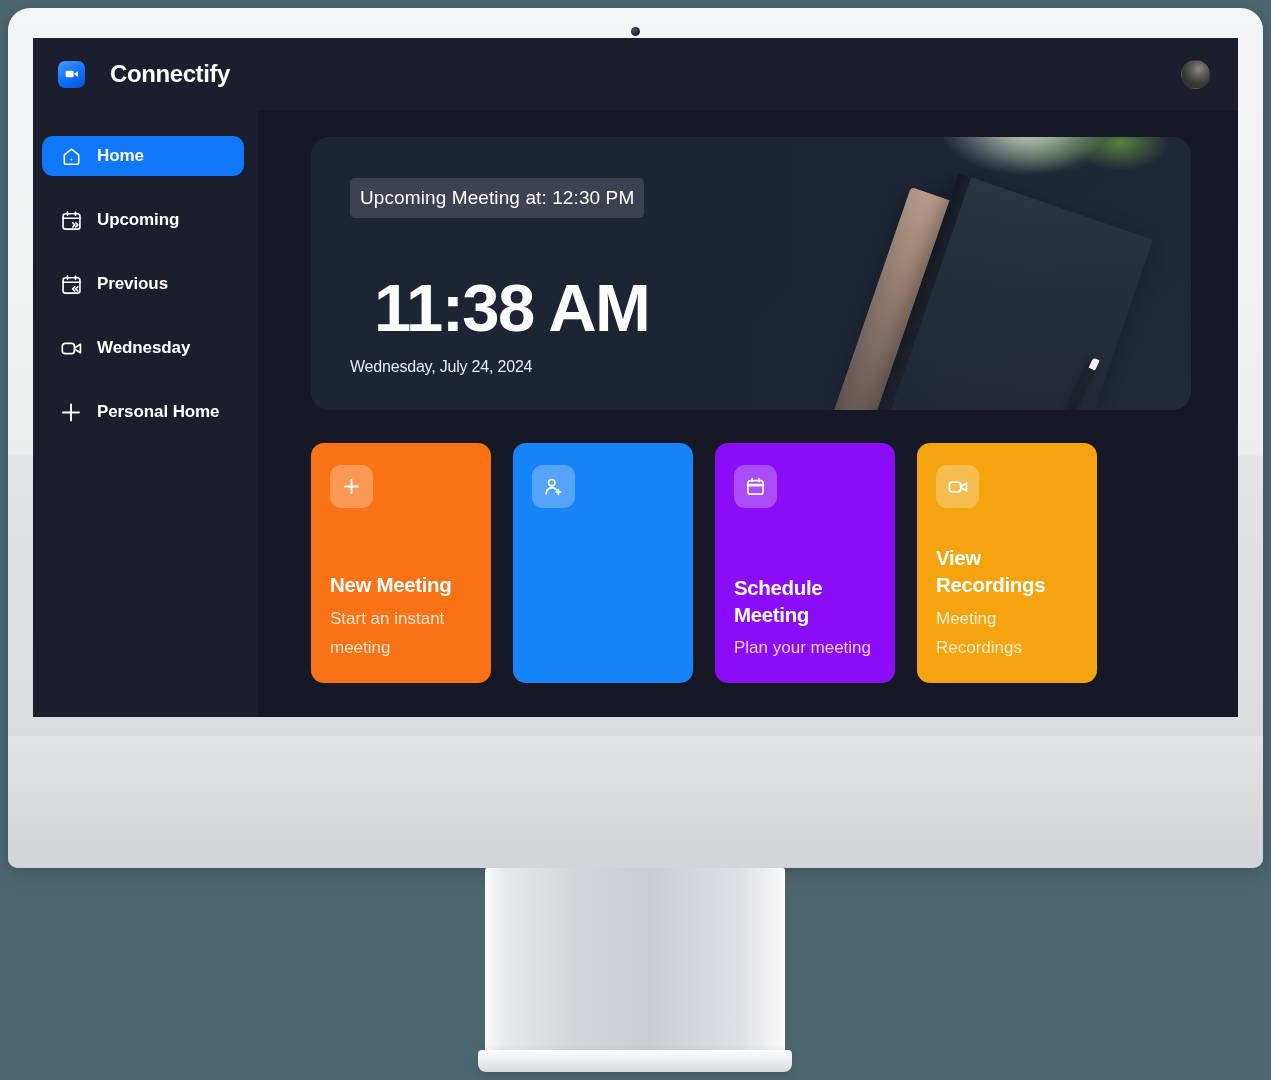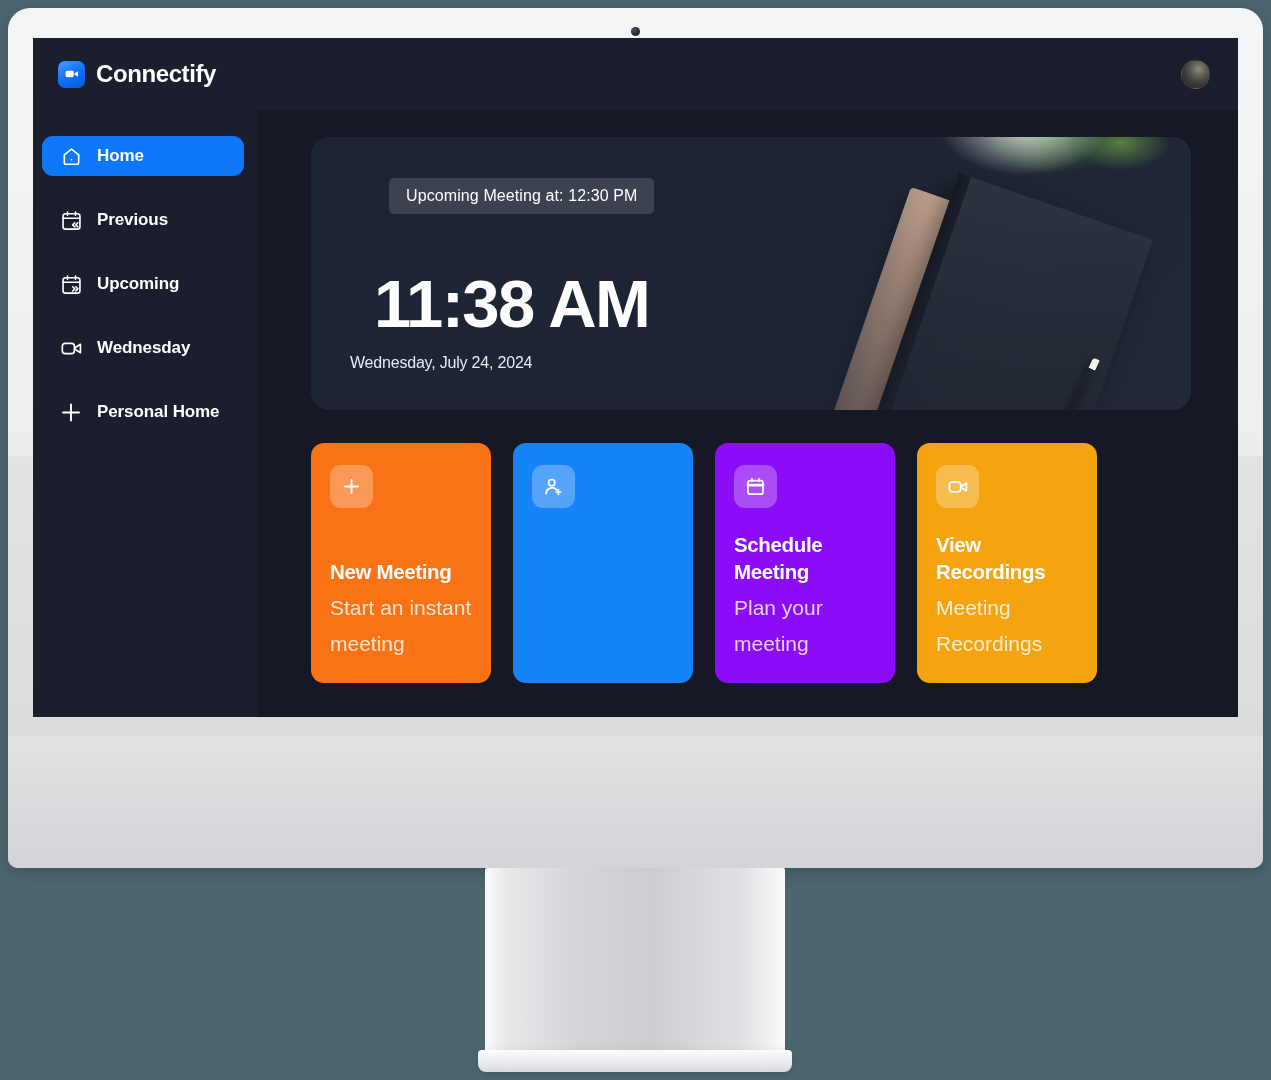--- a/index.html
+++ b/index.html
@@ -80,21 +80,21 @@
   
   #app-header {
     height: 72px;
     min-height: 72px;
     background: #1b1e2d;
     display: flex;
     align-items: center;
     padding: 0 28px 0 25px;
     justify-content: space-between;
   }
-  .brand { display: flex; align-items: center; gap: 11px; }
+  .brand { display: flex; align-items: center; gap: 25px; }
   .brand-logo {
     width: 27px; height: 27px;
     border-radius: 7px;
     background: linear-gradient(150deg, #4a9bff 0%, #0d6efd 55%, #0a58ca 100%);
     display: flex; align-items: center; justify-content: center;
     flex: none;
   }
   .brand-name {
     color: #ffffff;
     font-size: 24px;
@@ -209,25 +209,24 @@
   }
   #hero-content {
     position: absolute;
     left: 39px; top: 41px;
     right: 40px; bottom: 0;
   }
   #upcoming-badge {
     display: inline-block;
     background: rgba(255,255,255,0.14);
     color: #ffffff;
-    font-size: 16px;
-    padding: 9px 17px;
+    font-size: 19px;
+    padding: 9px 10px;
     border-radius: 5px;
     letter-spacing: 0.1px;
-    margin-left: 39px;
   }
   #hero-time {
     color: #ffffff;
     font-size: 67px;
     font-weight: bold;
     letter-spacing: -1.6px;
     line-height: 1;
     margin-top: 56px;
     margin-left: 24px;
   }
@@ -265,21 +264,21 @@
   .card-text { margin-top: auto; padding-bottom: 21px; }
   .card-title {
     color: #ffffff;
     font-size: 20.5px;
     font-weight: bold;
     letter-spacing: -0.35px;
     line-height: 1.32;
   }
   .card-sub {
     color: rgba(255,255,255,0.80);
-    font-size: 21px;
+    font-size: 17px;
     line-height: 1.72;
     margin-top: 5px;
   }
 </style>
 </head>
 <body>
 
 <div id="monitor-frame">
   <div id="webcam-dot"></div>
   <div id="monitor-chin"></div>
@@ -307,48 +306,48 @@
     <div id="sidebar">
 
       <div class="nav-item active">
         <span class="nav-icon">
           <svg width="23" height="23" viewBox="0 0 24 24" fill="none" stroke="#ffffff" stroke-width="1.7" stroke-linecap="round" stroke-linejoin="round">
             <path d="M4.5 10.4 L12 4.2 L19.5 10.4 V18.5 a1.6 1.6 0 0 1-1.6 1.6 H6.1 a1.6 1.6 0 0 1-1.6-1.6 Z"></path>
             <circle cx="12" cy="15.2" r="0.95" fill="#ffffff" stroke="none"></circle>
           </svg>
         </span>
         <span>Home</span>
+      </div>
+
+      <div class="nav-item">
+        <span class="nav-icon">
+          <svg width="23" height="23" viewBox="0 0 24 24" fill="none" stroke="#ffffff" stroke-width="1.7" stroke-linecap="round" stroke-linejoin="round">
+            <rect x="3.2" y="5" width="17.6" height="16" rx="2.6"></rect>
+            <path d="M3.2 9.6 H20.8"></path>
+            <path d="M7.8 3.2 V6.4 M16.2 3.2 V6.4"></path>
+            <path d="M13.3 14.4 L15.4 16.6 L13.3 18.8 M16.5 14.4 L18.6 16.6 L16.5 18.8"></path>
+          </svg>
+        </span>
+        <span>Upcoming</span>
       </div>
 
       <div class="nav-item">
         <span class="nav-icon">
           <svg width="23" height="23" viewBox="0 0 24 24" fill="none" stroke="#ffffff" stroke-width="1.7" stroke-linecap="round" stroke-linejoin="round">
             <rect x="3.2" y="5" width="17.6" height="16" rx="2.6"></rect>
             <path d="M3.2 9.6 H20.8"></path>
             <path d="M7.8 3.2 V6.4 M16.2 3.2 V6.4"></path>
             <path d="M18.6 14.4 L16.5 16.6 L18.6 18.8 M15.4 14.4 L13.3 16.6 L15.4 18.8"></path>
           </svg>
         </span>
         <span>Previous</span>
       </div>
 
       <div class="nav-item">
         <span class="nav-icon">
-          <svg width="23" height="23" viewBox="0 0 24 24" fill="none" stroke="#ffffff" stroke-width="1.7" stroke-linecap="round" stroke-linejoin="round">
-            <rect x="3.2" y="5" width="17.6" height="16" rx="2.6"></rect>
-            <path d="M3.2 9.6 H20.8"></path>
-            <path d="M7.8 3.2 V6.4 M16.2 3.2 V6.4"></path>
-            <path d="M13.3 14.4 L15.4 16.6 L13.3 18.8 M16.5 14.4 L18.6 16.6 L16.5 18.8"></path>
-          </svg>
-        </span>
-        <span>Upcoming</span>
-      </div>
-
-      <div class="nav-item">
-        <span class="nav-icon">
           <svg width="23" height="23" viewBox="0 0 24 24" fill="none" stroke="#ffffff" stroke-width="1.75" stroke-linecap="round" stroke-linejoin="round">
             <rect x="2.4" y="6.6" width="12.6" height="10.8" rx="3"></rect>
             <path d="M15.6 11.2 L21.3 7.6 V16.4 L15.6 12.8 Z"></path>
           </svg>
         </span>
         <span>Wednesday</span>
       </div>
 
       <div class="nav-item">
         <span class="nav-icon">

